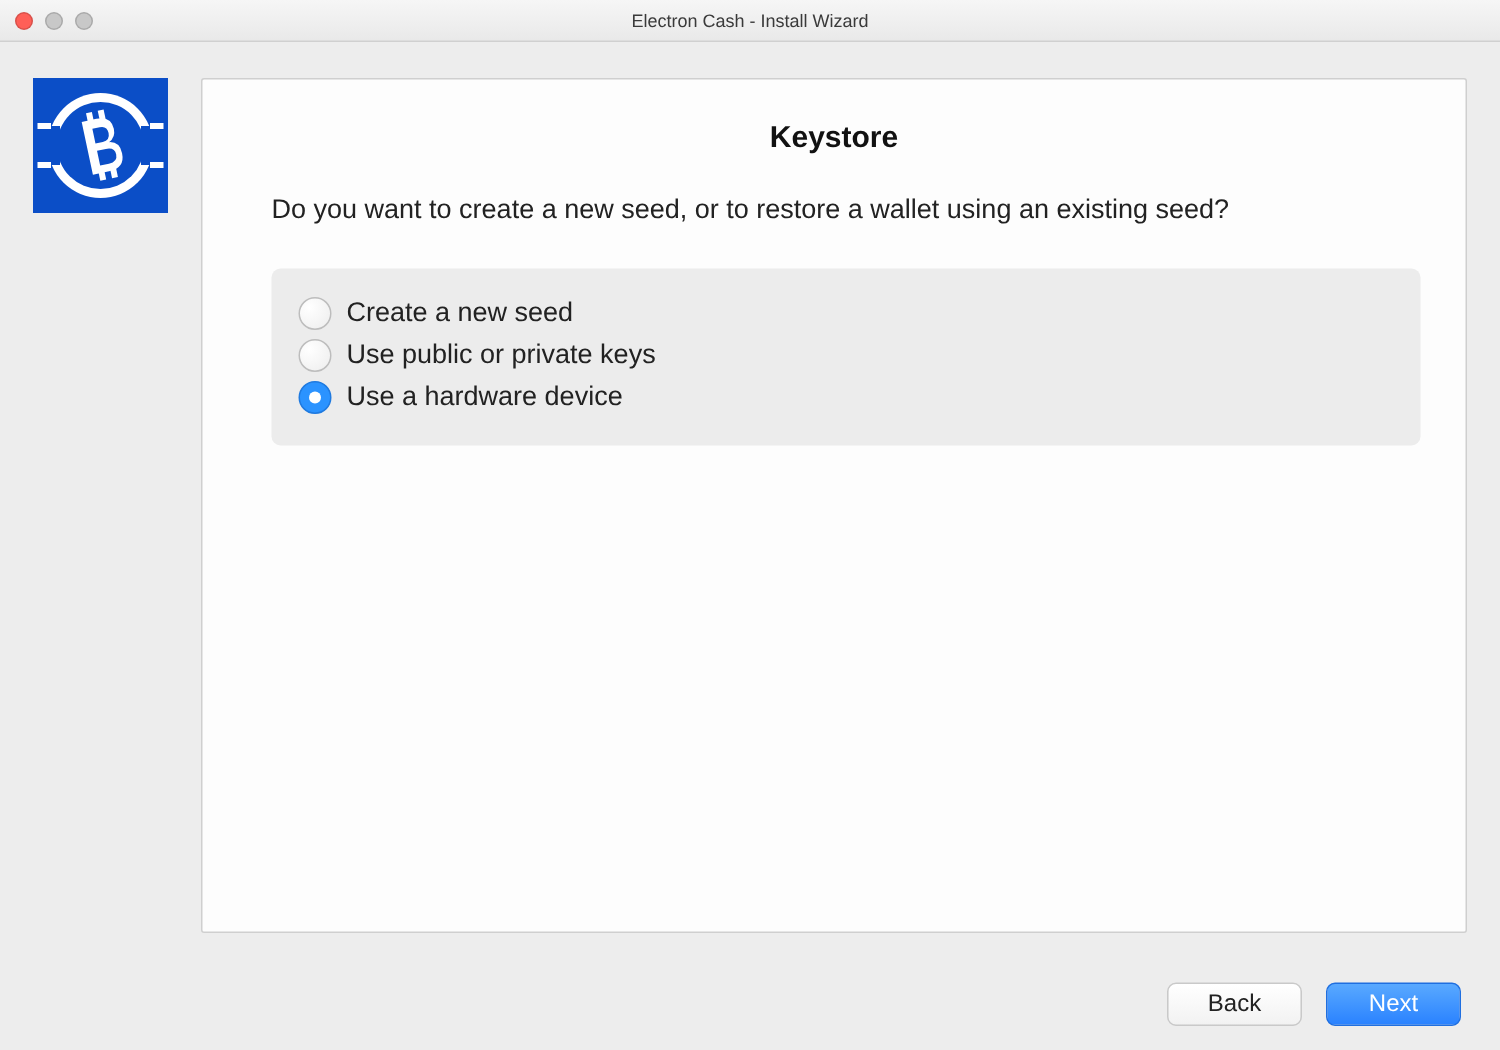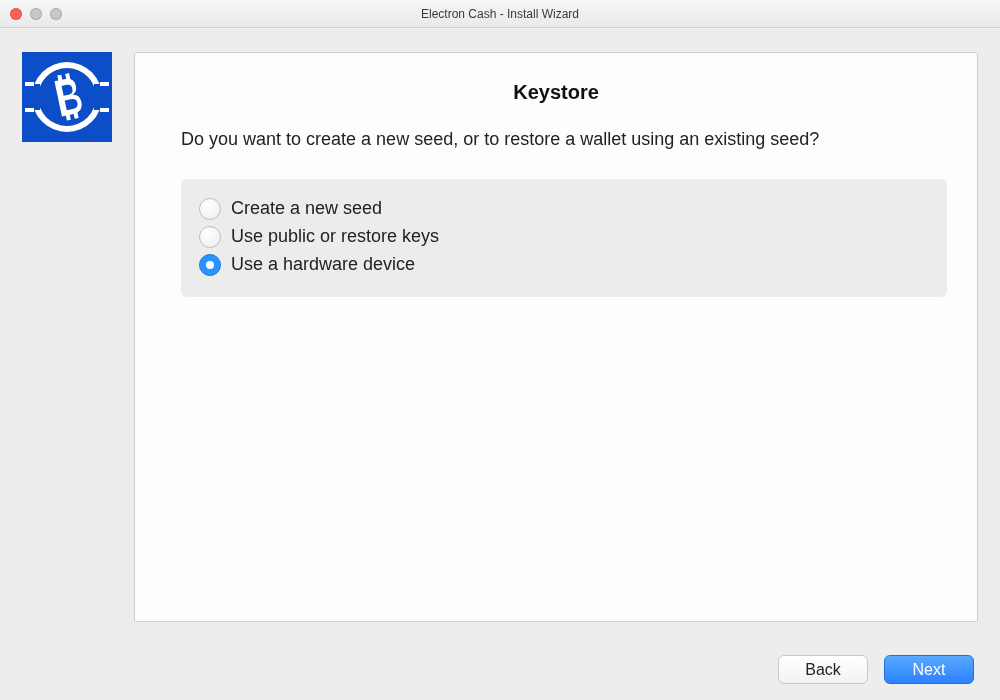--- a/index.html
+++ b/index.html
@@ -198,21 +198,21 @@
       <div class="panel-heading">Keystore</div>
       <div class="panel-question">Do you want to create a new seed, or to restore a wallet using an existing seed?</div>
 
       <div class="options-box">
         <div class="option-row">
           <span class="radio radio-off"></span>
           <span class="option-label">Create a new seed</span>
         </div>
         <div class="option-row">
           <span class="radio radio-off"></span>
-          <span class="option-label">Use public or restore keys</span>
+          <span class="option-label">Use public or private keys</span>
         </div>
         <div class="option-row">
           <span class="radio radio-on"></span>
           <span class="option-label">Use a hardware device</span>
         </div>
       </div>
     </div>
 
   </div>
 

